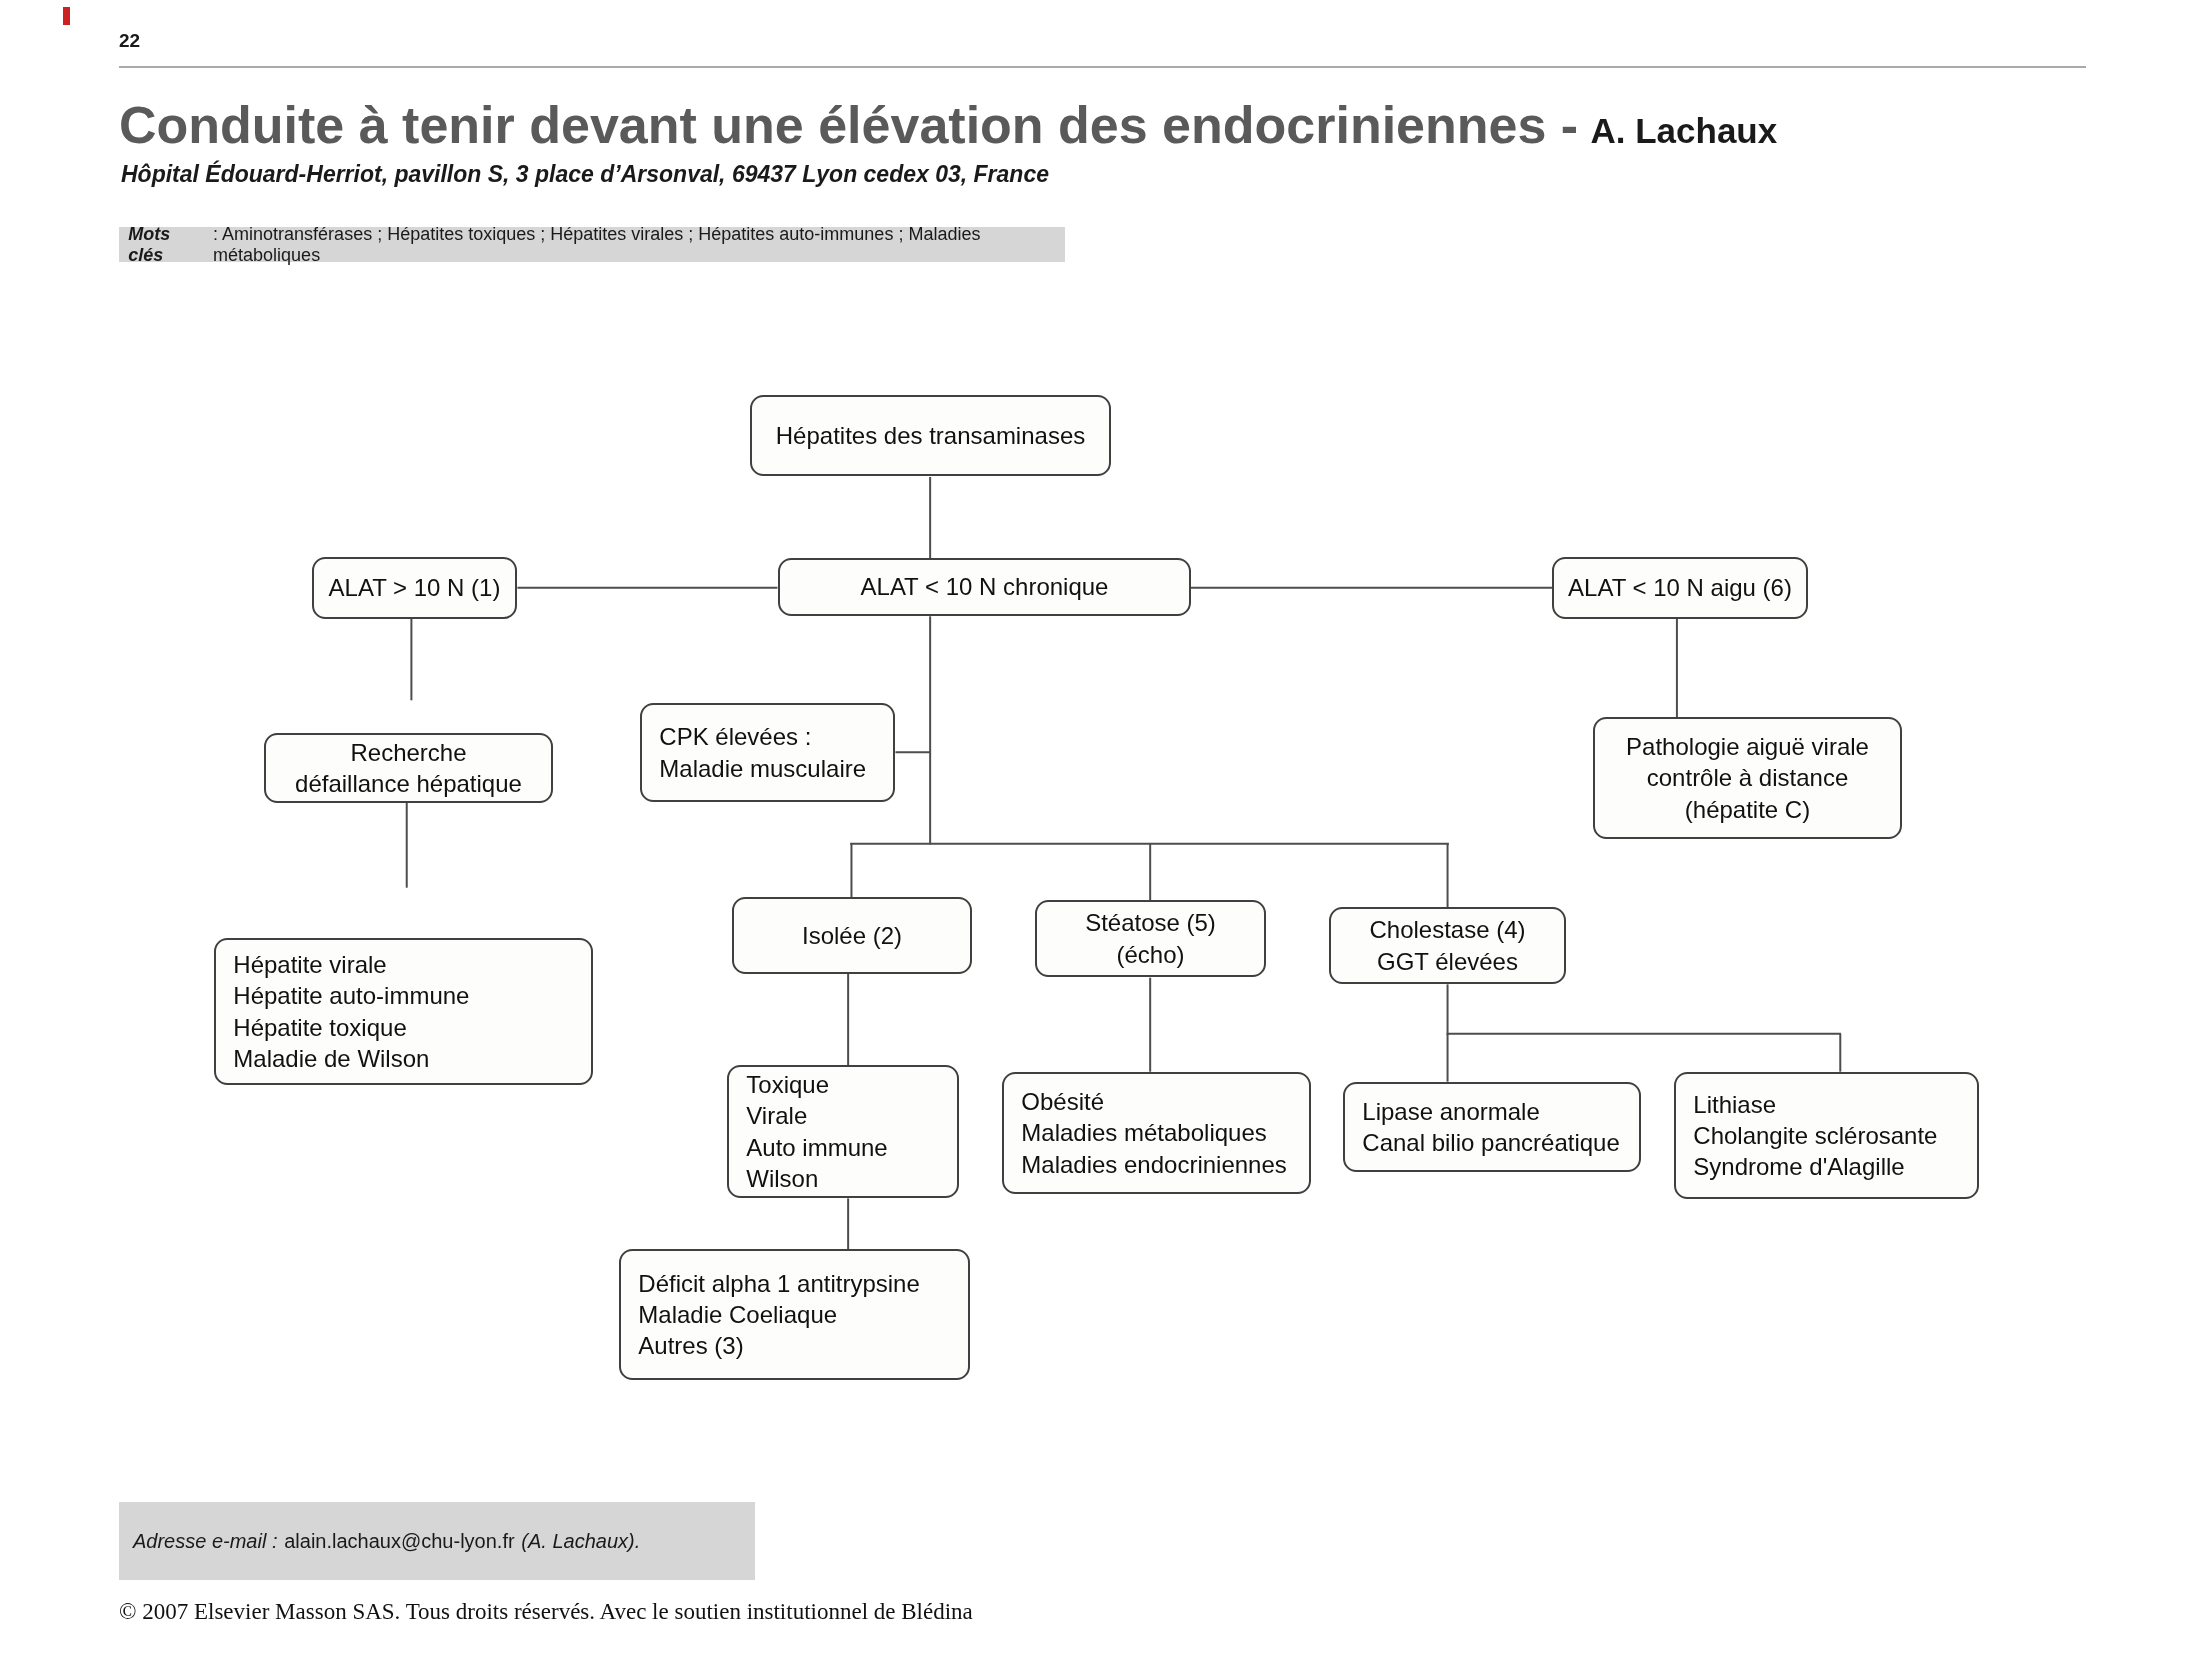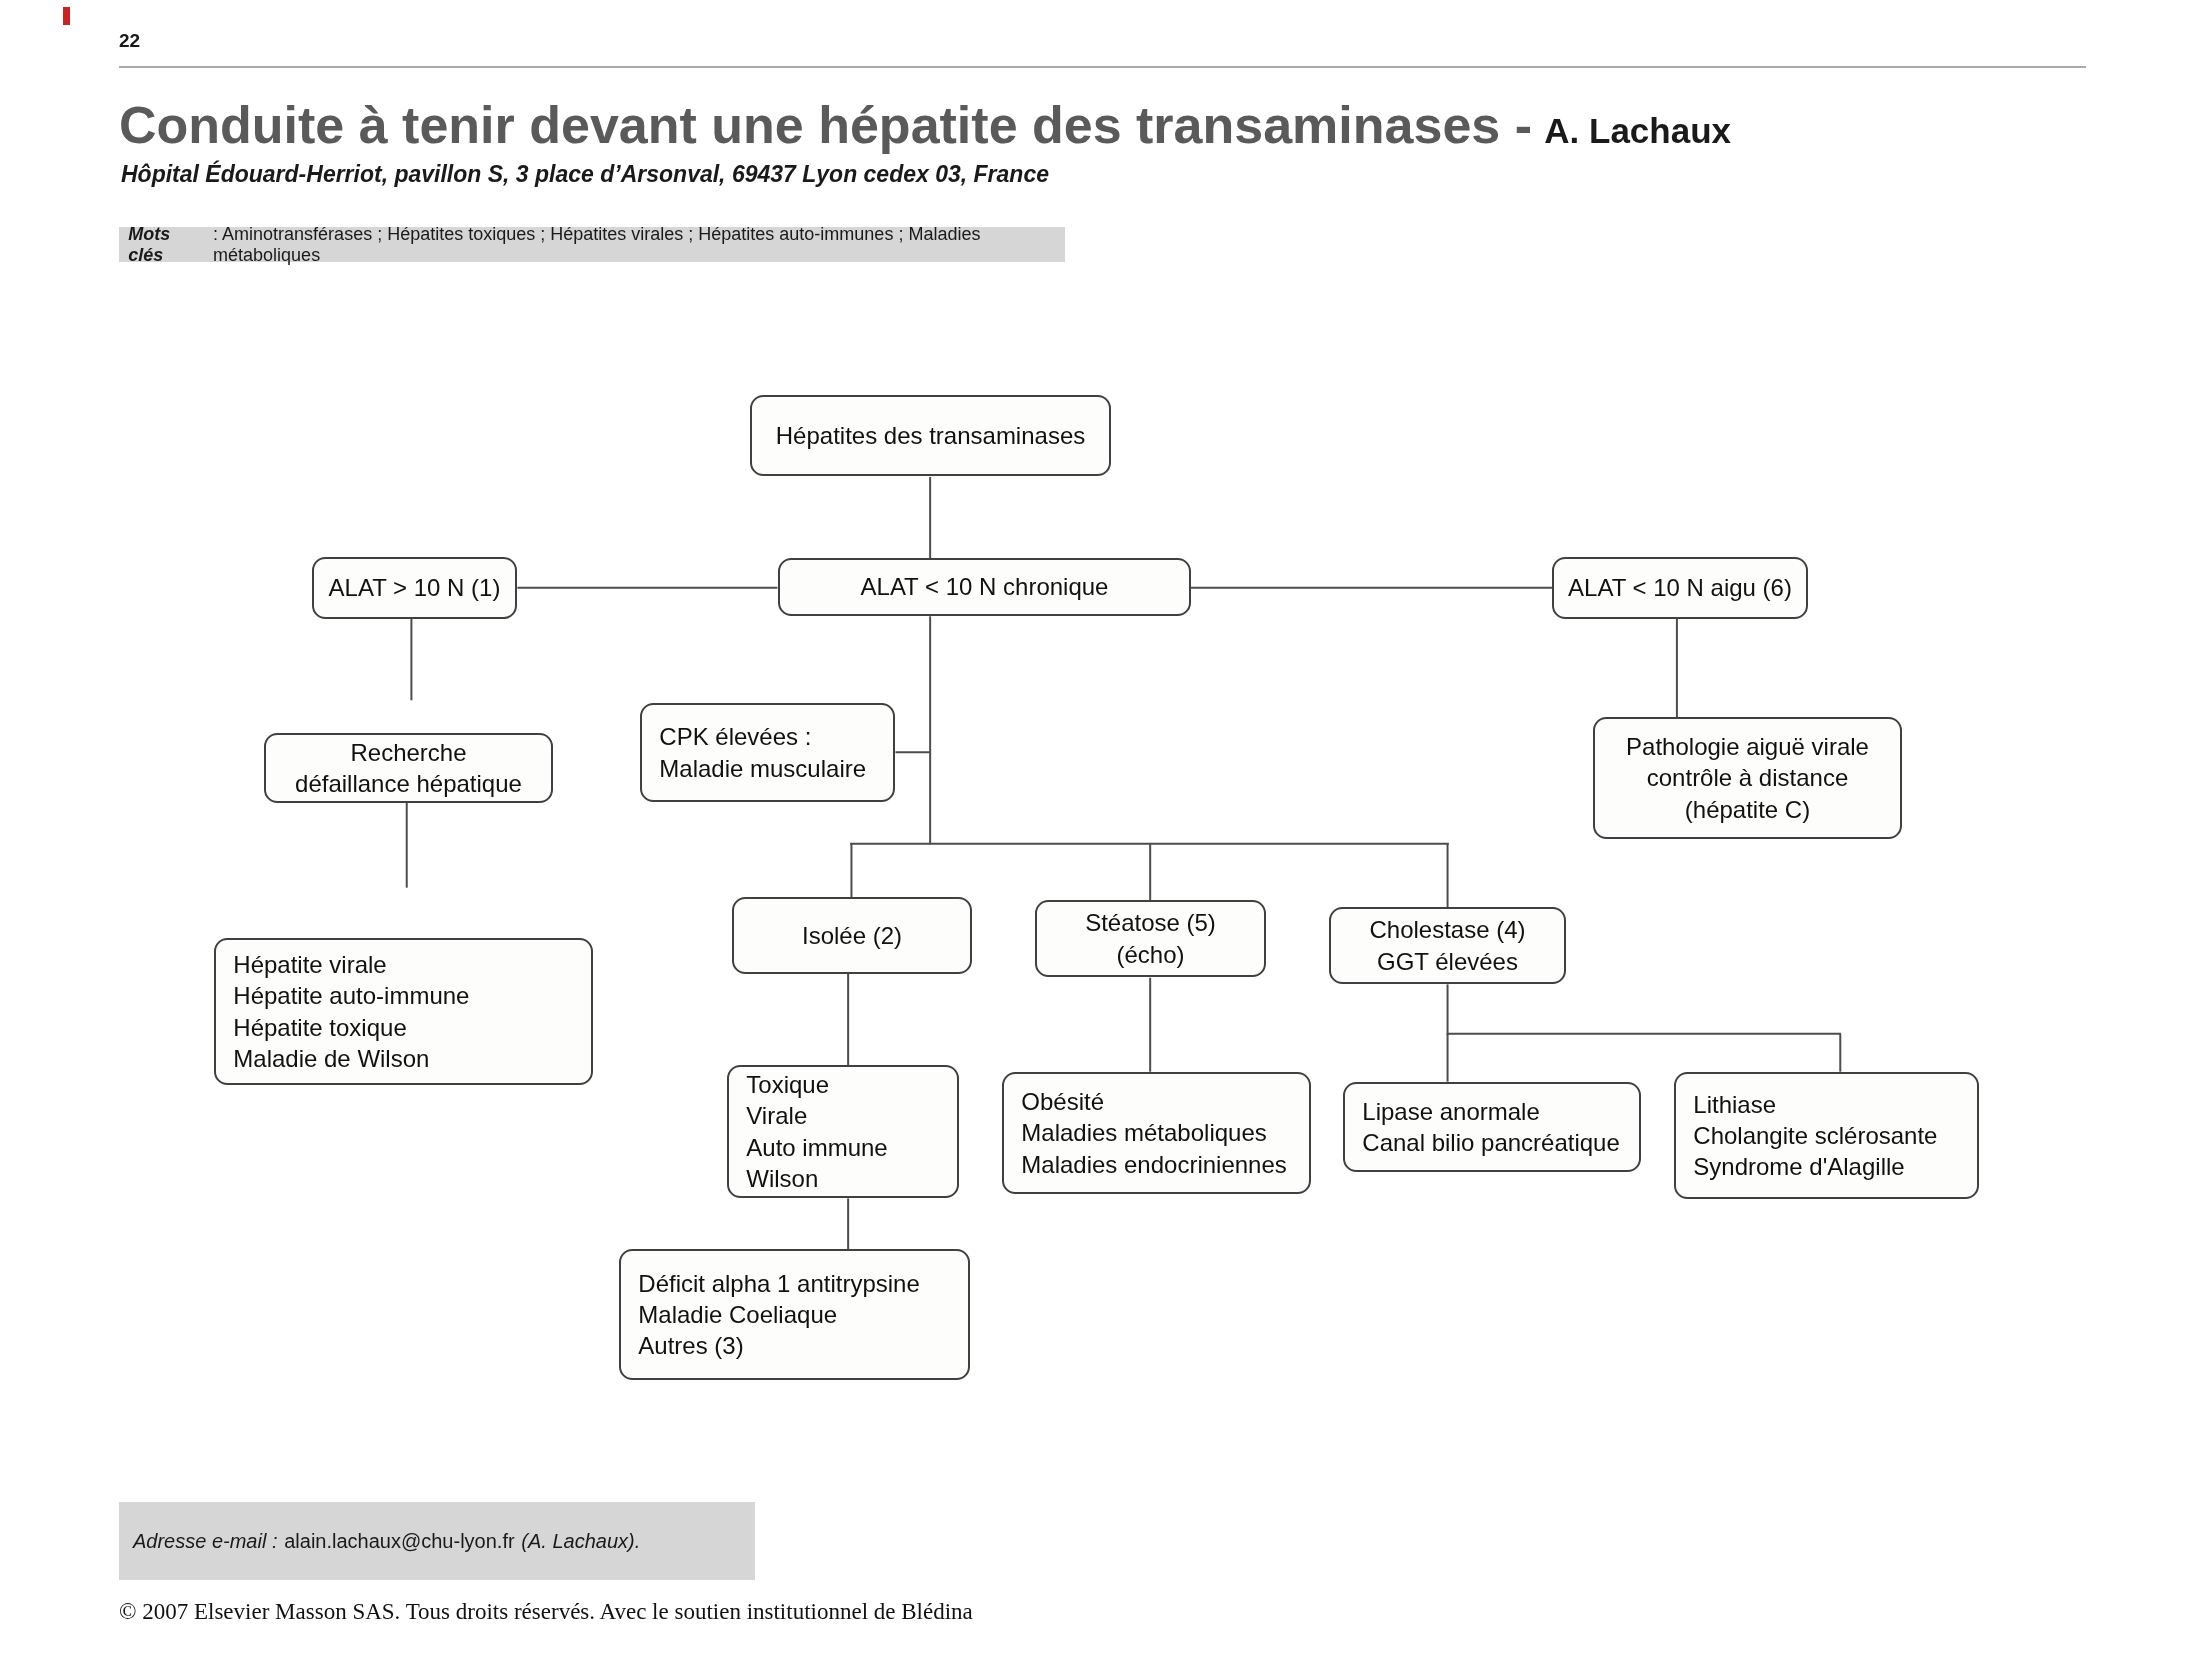--- a/index.html
+++ b/index.html
@@ -133,21 +133,21 @@
 <body>
 
 <div class="canvas">
 
   <div class="corner-mark"></div>
 
   <div class="page-number">22</div>
   <div class="top-rule"></div>
 
   <div class="title-row">
-    <span class="title-main">Conduite à tenir devant une hépatite des transaminases -</span>
+    <span class="title-main">Conduite à tenir devant une élévation des endocriniennes -</span>
     <span class="title-author">A. Lachaux</span>
   </div>
 
   <div class="affiliation">Hôpital Édouard-Herriot, pavillon S, 3 place d’Arsonval, 69437 Lyon cedex 03, France</div>
 
   <div class="keywords-bar">
     <span class="keywords-label">Mots clés</span>
     <span class="keywords-text">: Aminotransférases ; Hépatites toxiques ; Hépatites virales ; Hépatites auto-immunes ; Maladies métaboliques</span>
   </div>
 

